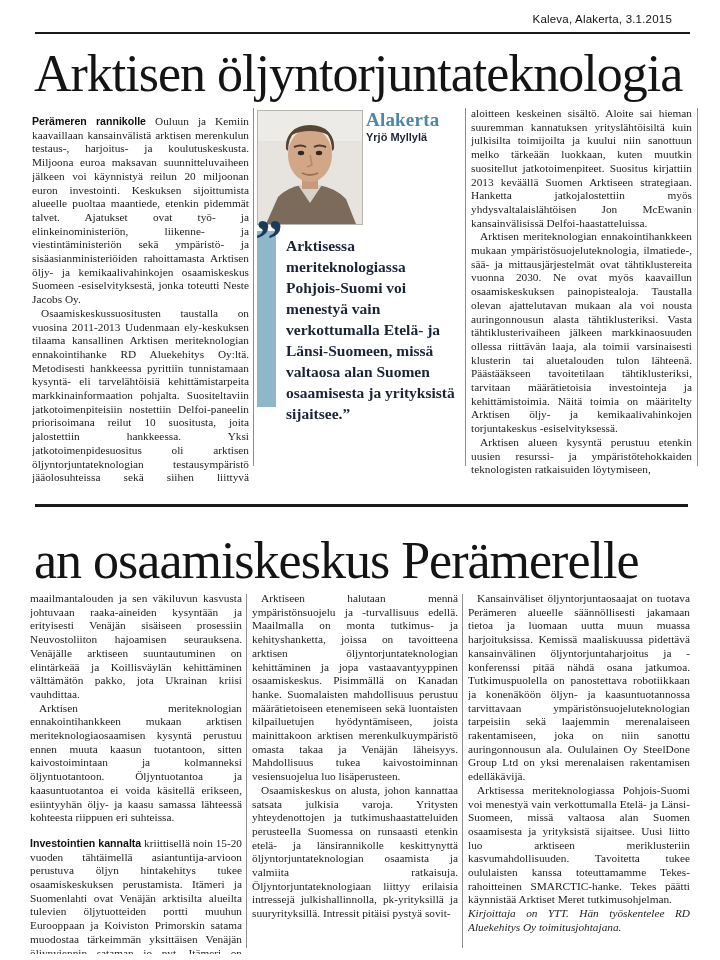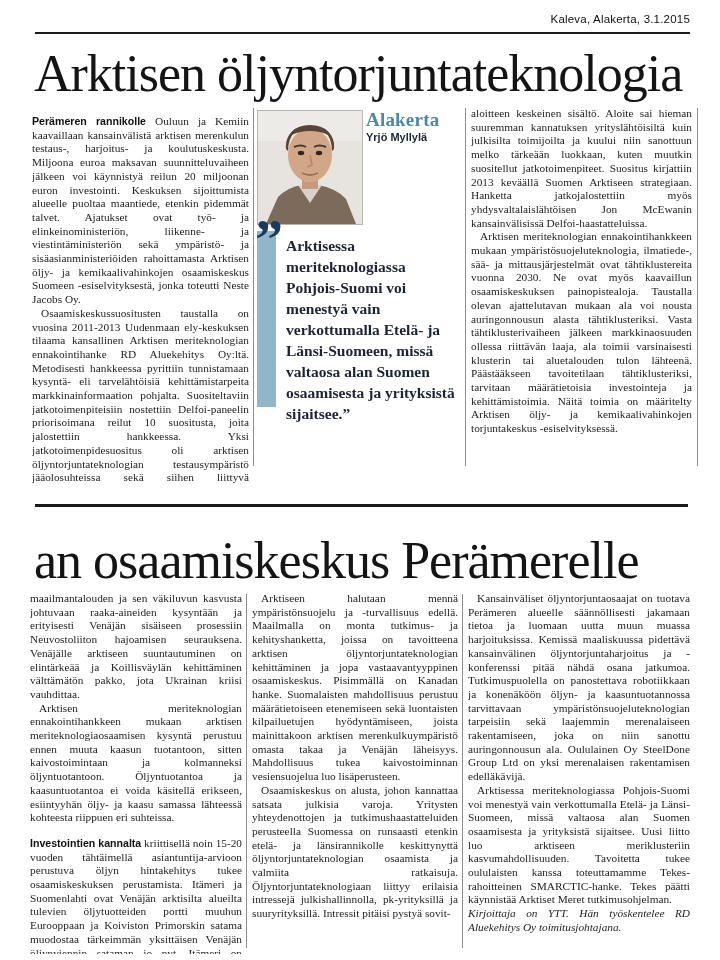--- a/index.html
+++ b/index.html
@@ -4,21 +4,21 @@
 <style>
   html,body{margin:0;padding:0;}
   body{
     width:720px;height:960px;background:#ffffff;position:relative;overflow:hidden;
     font-family:"Liberation Serif", serif;color:#1d1d1d;
     -webkit-font-smoothing:antialiased;
   }
   .abs{position:absolute;}
   
   .meta-line{
-    top:13px;right:30px;font-family:"Liberation Sans",sans-serif;
+    top:13px;right:48px;font-family:"Liberation Sans",sans-serif;
     font-size:11.5px;color:#111;letter-spacing:.2px;margin-left:8px;
   }
   .rule{background:#1a1a1a;}
   .rule-top{left:35px;top:32px;width:655px;height:2px;}
   .rule-mid{left:35px;top:504px;width:653px;height:3px;}
   
   .headline{
     left:0;width:720px;overflow:hidden;white-space:nowrap;
     font-family:"Liberation Serif",serif;font-weight:500;color:#141414;
     font-size:52px;letter-spacing:-1px;
@@ -95,20 +95,21 @@
 <div class="abs section-label">Alakerta</div>
 <div class="abs author-name">Yrjö Myllylä</div>
 
 <div class="abs quote-strip"></div>
 <div class="abs quote-mark">”</div>
 <div class="abs quote-text">Arktisessa meriteknologiassa Pohjois-Suomi voi menestyä vain verkottumalla Etelä- ja Länsi-Suomeen, missä valtaosa alan Suomen osaamisesta ja yrityksistä sijaitsee.”</div>
 
 <div class="col t-col3">
   <p>aloitteen keskeinen sisältö. Aloite sai hieman suuremman kannatuksen yrityslähtöisiltä kuin julkisilta toimijoilta ja kuului niin sanottuun melko tärkeään luokkaan, kuten muutkin suositellut jatkotoimenpiteet. Suositus kirjattiin 2013 keväällä Suomen Arktiseen strategiaan. Hanketta jatkojalostettiin myös yhdysvaltalaislähtöisen Jon McEwanin kansainvälisissä Delfoi-haastatteluissa.</p>
   <p class="indent">Arktisen meriteknologian ennakointihankkeen mukaan ympäristösuojeluteknologia, ilmatiede-, sää- ja mittausjärjestelmät ovat tähtiklustereita vuonna 2030. Ne ovat myös kaavaillun osaamiskeskuksen painopistealoja. Taustalla olevan ajattelutavan mukaan ala voi nousta auringonnousun alasta tähtiklusteriksi. Vasta tähtiklusterivaiheen jälkeen markkinaosuuden ollessa riittävän laaja, ala toimii varsinaisesti klusterin tai aluetalouden tulon lähteenä. Päästääkseen tavoitetilaan tähtiklusteriksi, tarvitaan määrätietoisia investointeja ja kehittämistoimia. Näitä toimia on määritelty Arktisen öljy- ja kemikaalivahinkojen torjuntakeskus -esiselvityksessä.</p>
+  <p class="indent">Arktisen alueen kysyntä perustuu etenkin uusien resurssi- ja ympäristötehokkaiden teknologisten ratkaisuiden löytymiseen,</p>
 </div>
 
 <div class="vdiv vd-t1"></div>
 <div class="vdiv vd-t2"></div>
 <div class="vdiv vd-t3"></div>
 
 <div class="abs rule rule-mid"></div>
 <div class="abs headline headline-2">an osaamiskeskus Perämerelle</div>
 
 <div class="col b-col1">

